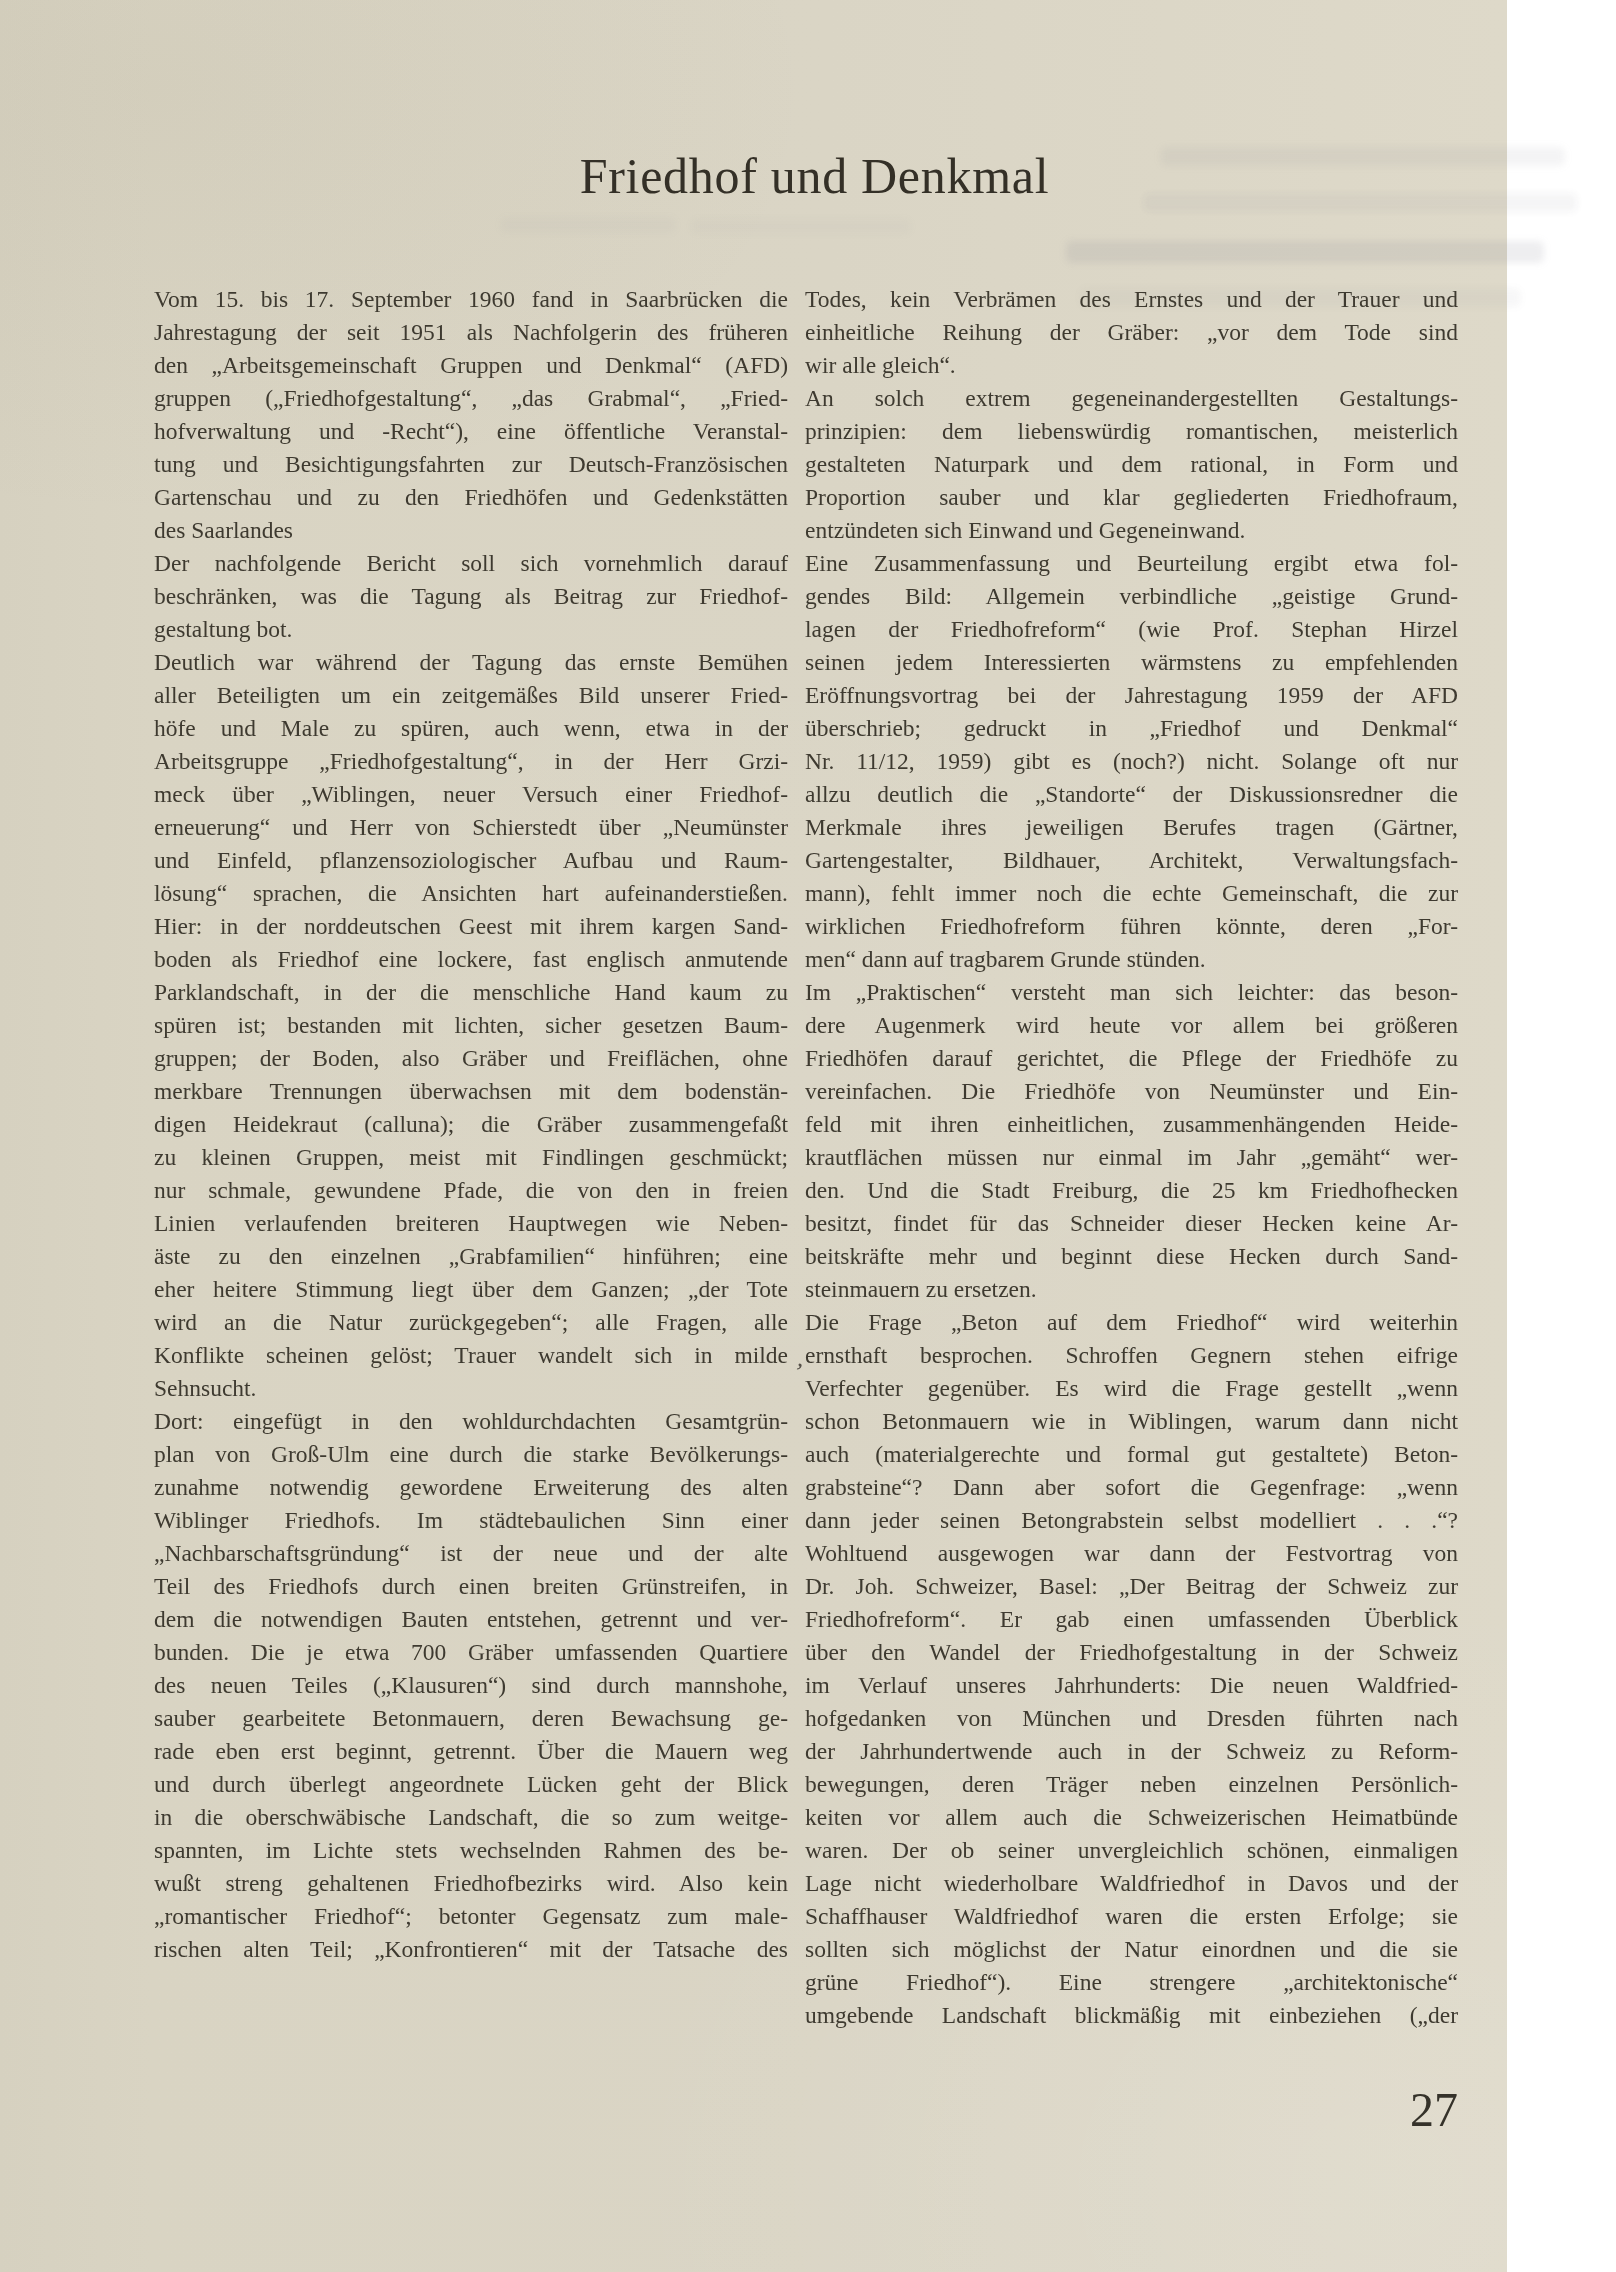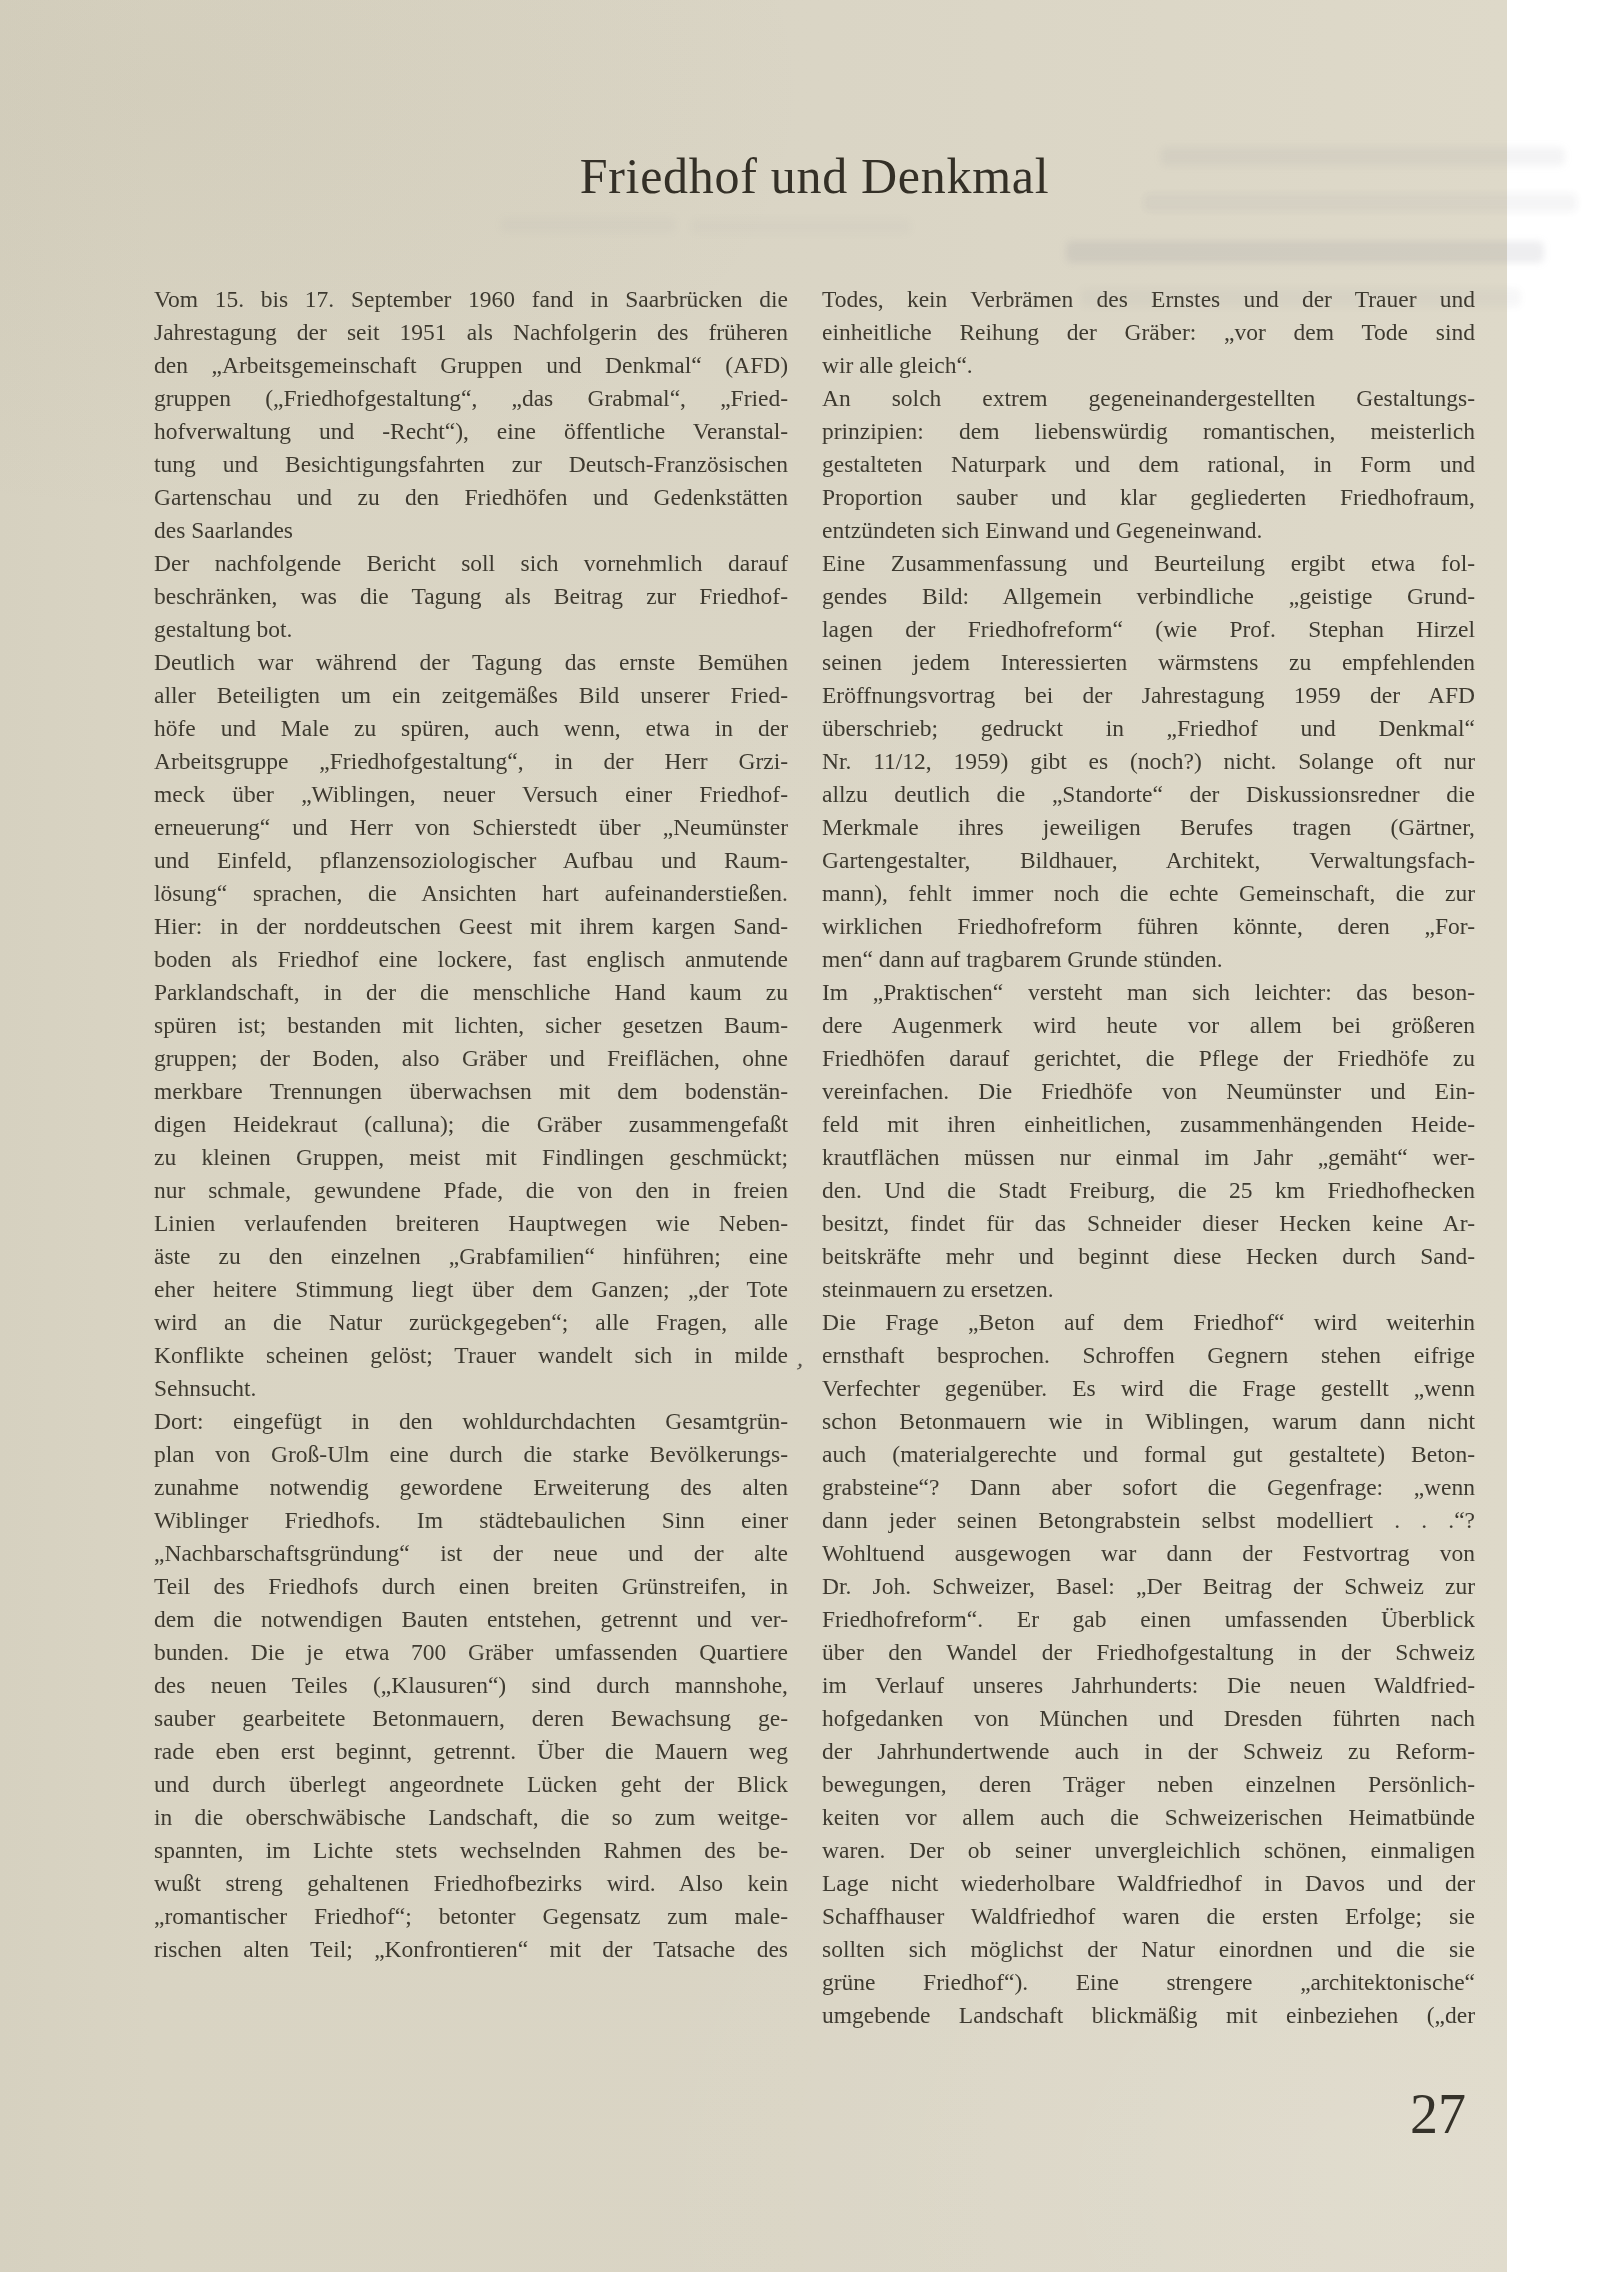--- a/index.html
+++ b/index.html
@@ -36,41 +36,41 @@
     margin: 0;
   }
   .columns {
     position: absolute;
     top: 283px;
     left: 154px;
     width: 1324px;
     display: flex;
   }
   .column { display: block; }
-  .col-left  { width: 634px; margin-right: 34px; }
+  .col-left  { width: 634px; margin-right: 17px; }
   .col-right { width: 653px; }
   .line {
     font-size: 23.5px;
     line-height: 33px;
     height: 33px;
     text-align: justify;
     text-align-last: justify;
     text-justify: inter-word;
     white-space: normal;
     overflow: visible;
     color: #3e3a30;
   }
   .line.pend {
     text-align-last: left;
   }
   .page-number {
     position: absolute;
     left: 1410px;
     top: 2082px;
-    font-size: 56px;
+    font-size: 48px;
     color: #35322a;
   }
   
   .bleed {
     position: absolute;
     background: rgba(130,136,142,0.09);
     filter: blur(3.7px);
     border-radius: 5.9px;
   }
   .bleed.b1 { left: 1161px; top: 147px; width: 404px; height: 19px; }

